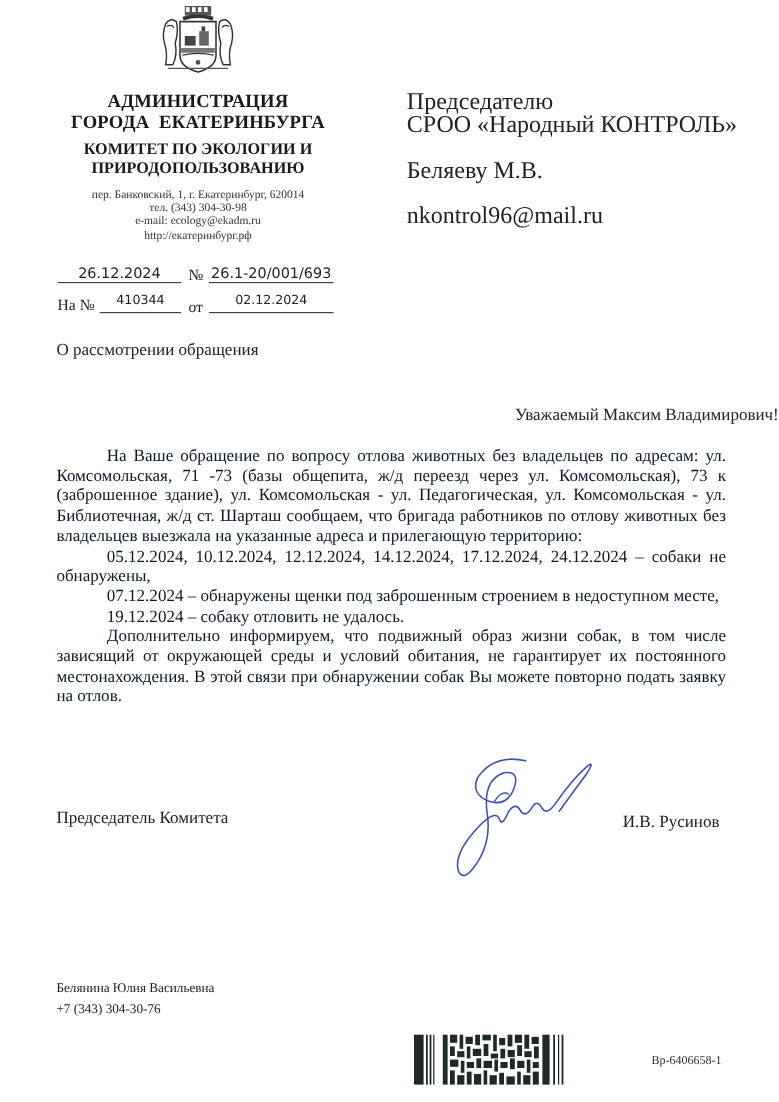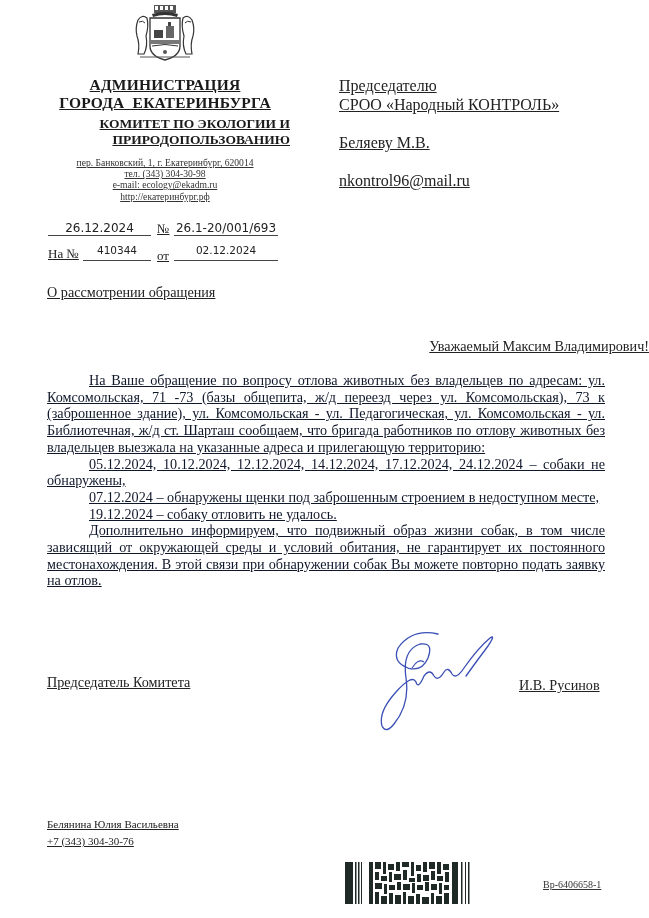--- a/index.html
+++ b/index.html
@@ -1,30 +1,30 @@
 <!DOCTYPE html>
 <html><head>
 <meta charset="utf-8">
 <style>
   html, body { margin: 0; padding: 0; background: #ffffff; }
   body { width: 649px; height: 918px; position: relative; overflow: hidden; color: #222; }
-  .serif { font-family: "Liberation Serif", "DejaVu Serif", serif; text-decoration: underline; }
+  .serif { font-family: "Liberation Serif", "DejaVu Serif", serif; }
   .sans { font-family: "DejaVu Sans", "Liberation Sans", sans-serif; }
 
   #crest { position: absolute; left: 130px; top: 2px; width: 70px; height: 62px; }
 
   .hdr { position: absolute; left: 40px; width: 250px; text-align: center; color: #1a1a1a; }
   #org1 { top: 76px; font-size: 15.5px; font-weight: bold; line-height: 18px; letter-spacing: 0.2px; }
-  #org3 { top: 116px; font-size: 13.5px; font-weight: bold; line-height: 16px; text-align: right; }
+  #org3 { top: 116px; font-size: 13.5px; font-weight: bold; line-height: 16px; }
   #contacts { top: 157px; font-size: 9.6px; line-height: 11.2px; color: #333; }
 
   .reg { position: absolute; font-size: 11.8px; color: #222; }
   .uline { position: absolute; border-bottom: 1px solid #444; text-align: center; }
 
-  #addressee { position: absolute; left: 339px; top: 76px; font-size: 16px; line-height: 19px; color: #222; }
+  #addressee { position: absolute; left: 339px; top: 76px; font-size: 20px; line-height: 19px; color: #222; }
   #addressee div { white-space: nowrap; }
 
   #subject { position: absolute; left: 47px; top: 284px; font-size: 14.2px; color: #222; }
   #greeting { position: absolute; left: 0; width: 649px; top: 338px; text-align: right; font-size: 14.2px; color: #222; }
 
   #body { position: absolute; left: 47px; top: 372px; width: 558px; font-size: 14.2px; line-height: 16.7px; color: #0f172a; text-align: justify; }
   #body p { margin: 0; text-indent: 42px; }
 
   #sig-title { position: absolute; left: 47px; top: 674px; font-size: 14.2px; color: #222; }
   #sig-name { position: absolute; left: 519px; top: 677px; font-size: 14.2px; color: #222; }

